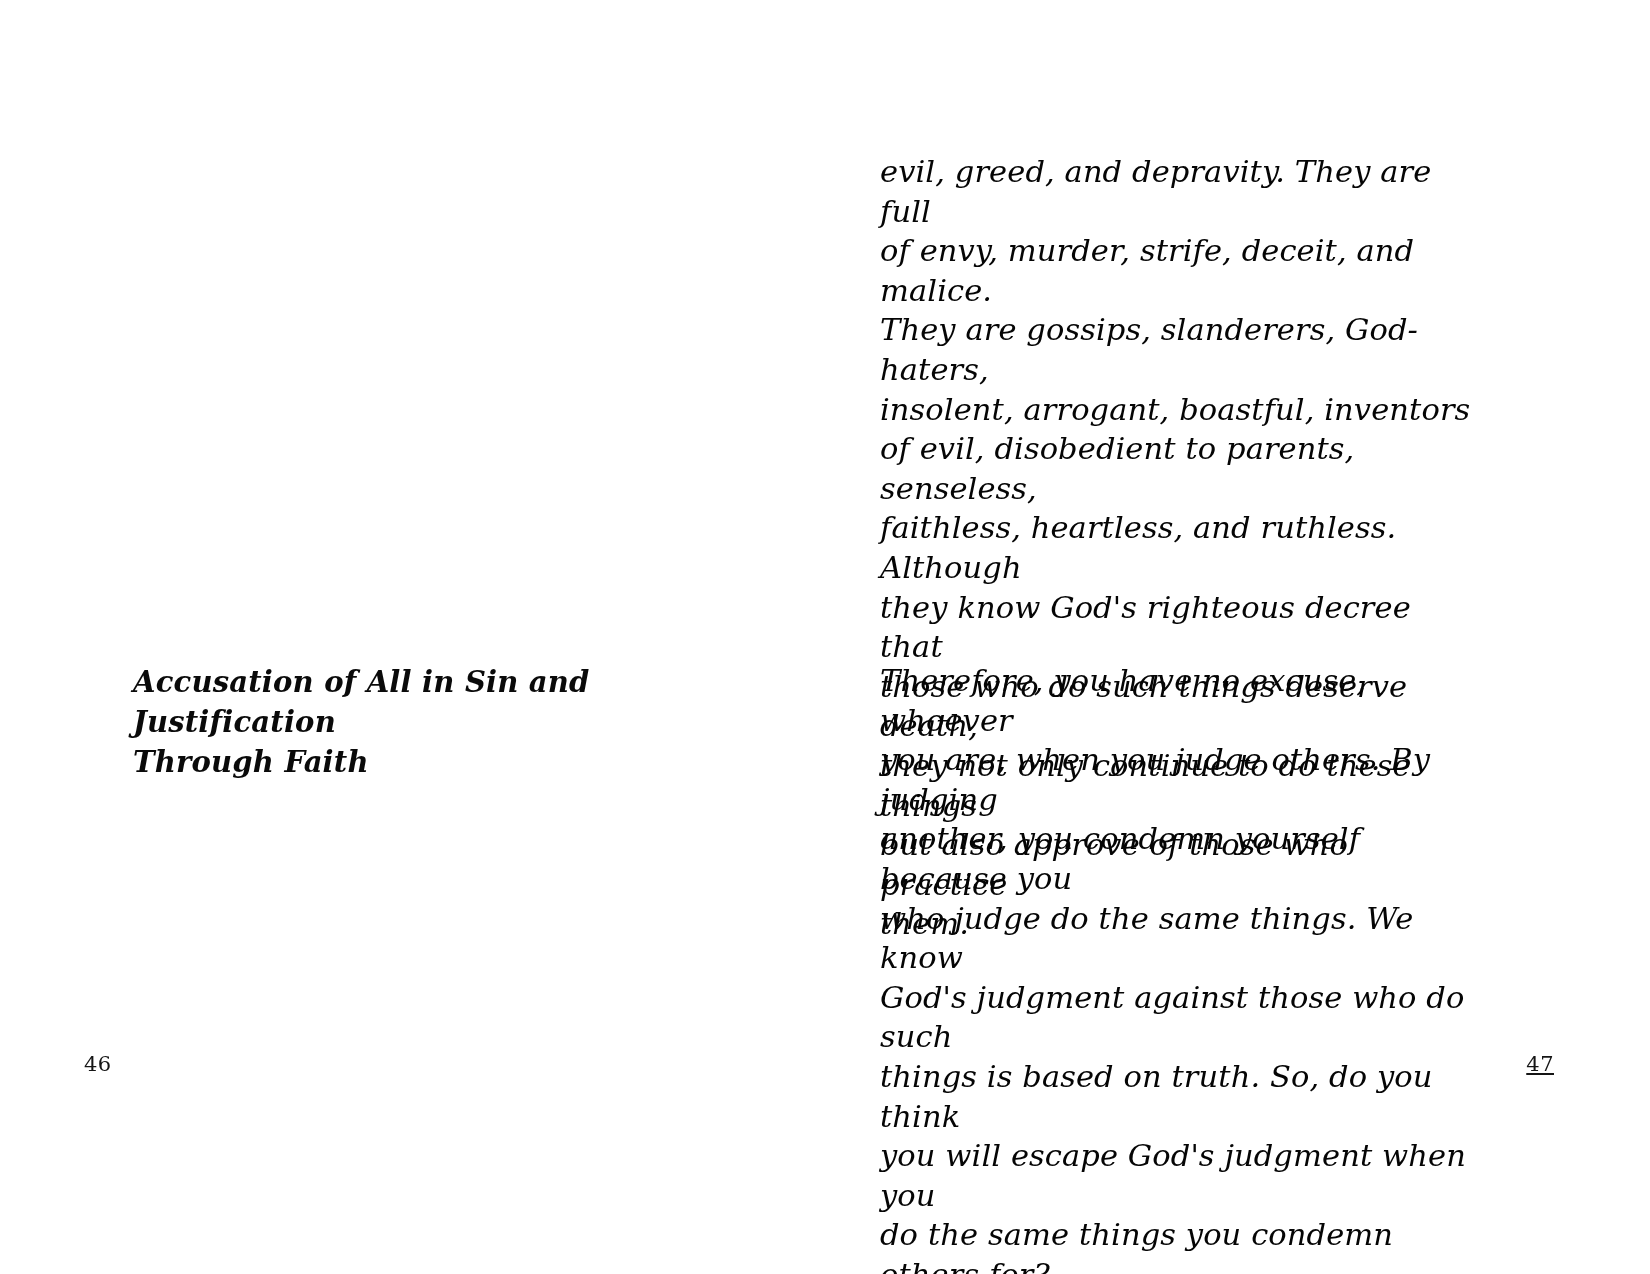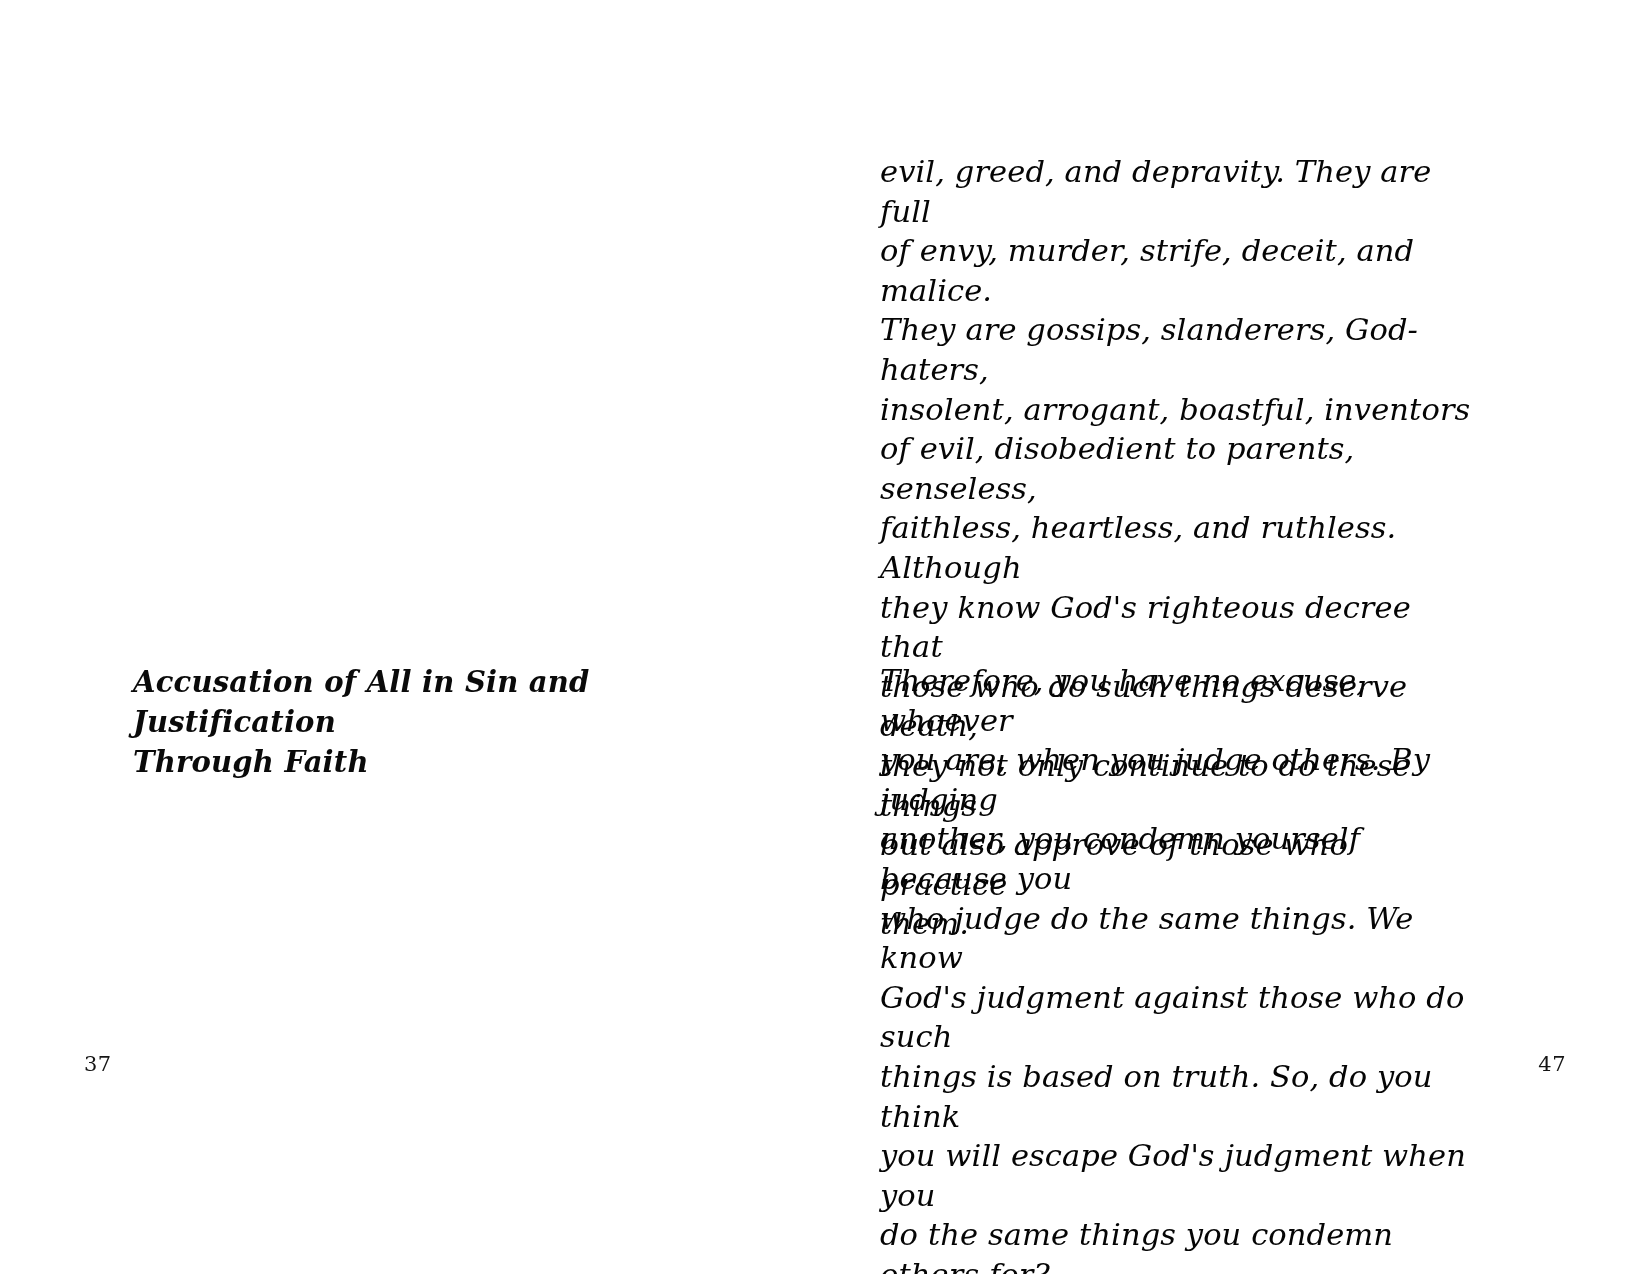--- a/index.html
+++ b/index.html
@@ -85,35 +85,35 @@
     position: absolute;
     bottom: 62px;
     font-family: "DejaVu Serif", "Liberation Serif", serif;
     font-style: normal;
     font-weight: 400;
     font-size: 21px;
     color: #151515;
     letter-spacing: 0.5px;
   }
   #folio-verso { left: 84px; }
-  #folio-recto { right: 84px; }
+  #folio-recto { right: 96px; text-decoration: underline; }
 </style>
 </head>
 <body>
 
 <div id="page-root">
 
   <div class="spread">
 
     <div class="page page-verso">
 
       <div id="section-heading">Accusation of All in Sin and Justification
 Through Faith</div>
 
-      <div class="folio" id="folio-verso">37</div>
+      <div class="folio" id="folio-verso">46</div>
 
     </div>
 
     <div class="page page-recto">
 
       <div class="textblock" id="para-continued">evil, greed, and depravity. They are full
 of envy, murder, strife, deceit, and malice.
 They are gossips, slanderers, God-haters,
 insolent, arrogant, boastful, inventors
 of evil, disobedient to parents, senseless,

